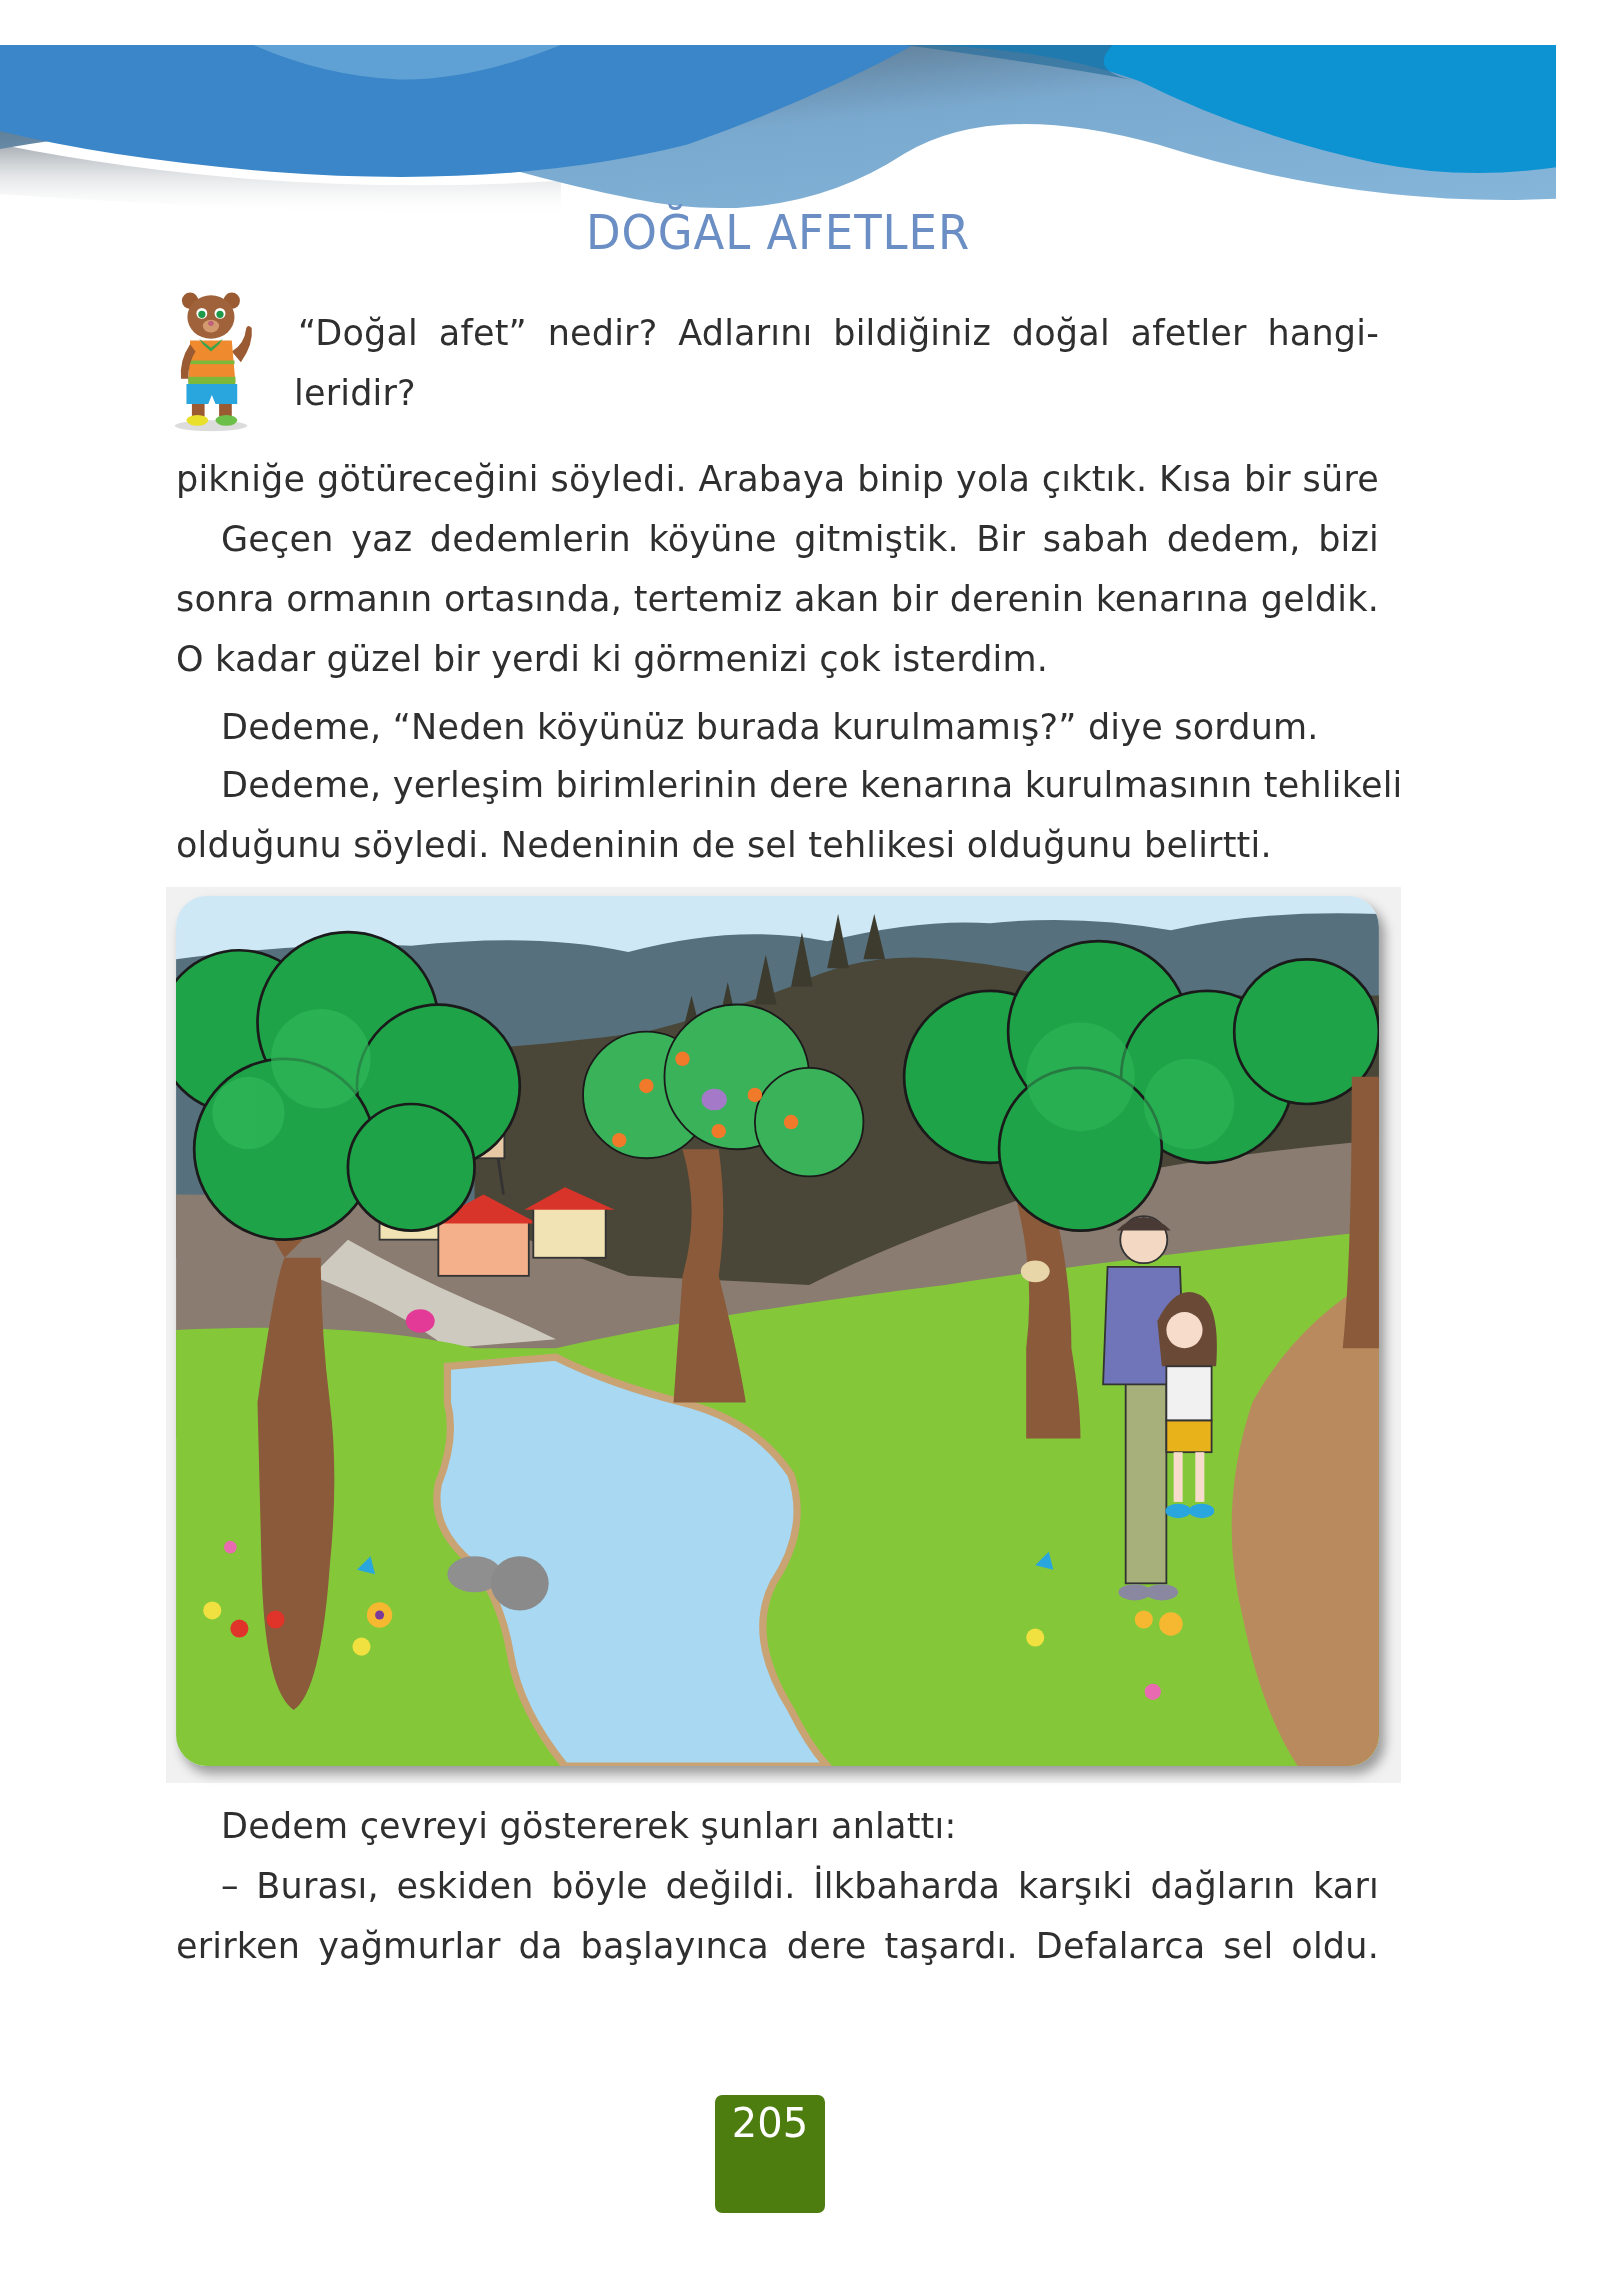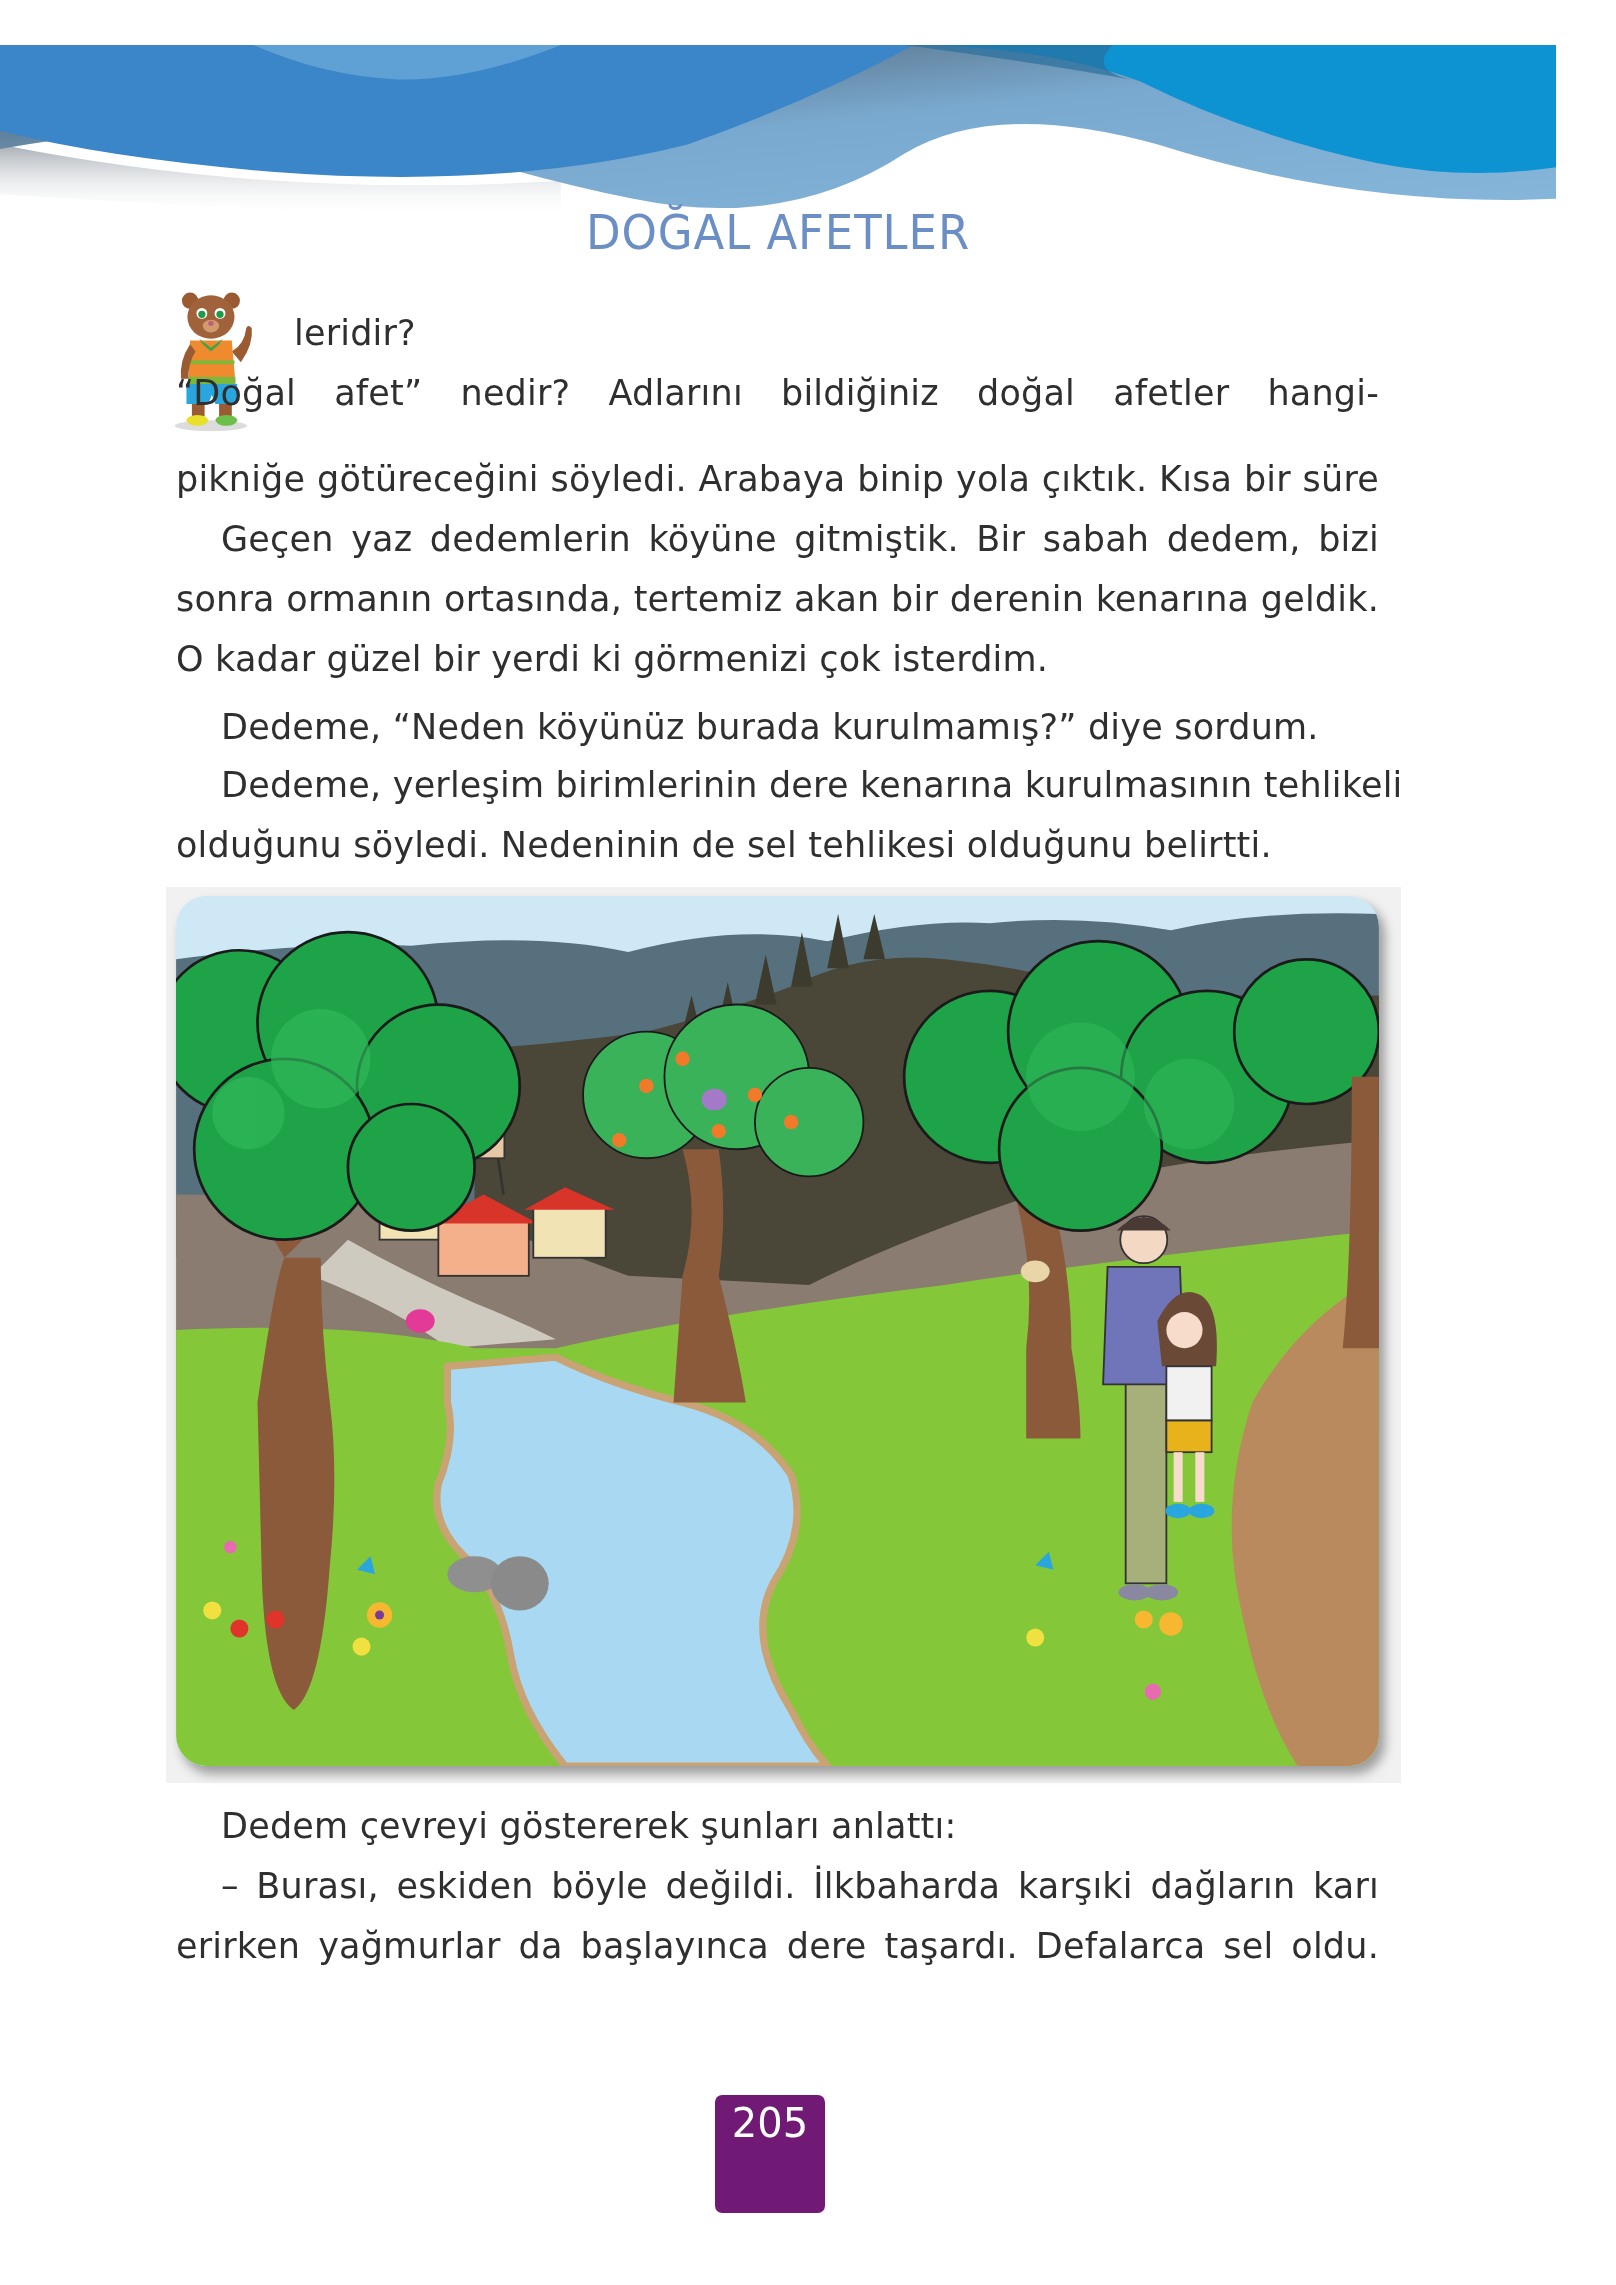--- a/index.html
+++ b/index.html
@@ -30,21 +30,21 @@
   .p5 { left:176px; top:1856px; width:1203px; }
 
   .frame { position:absolute; left:166px; top:887px; width:1235px; height:896px;
            background:#f1f1f1; }
   .illus { position:absolute; left:176px; top:896px; width:1203px; height:870px;
            border-radius:31px; overflow:hidden;
            box-shadow: 5.4px 7.2px 11px rgba(0,0,0,0.35); }
   .illus svg { display:block; }
 
   .page-num { position:absolute; left:715px; top:2095px; width:110px; height:118px;
-              background:#701a75; border-radius:7.2px; color:#ffffff;
+              background:#4d7c0f; border-radius:7.2px; color:#ffffff;
               font-family:"DejaVu Sans", sans-serif; font-size:40px; text-align:center;
               line-height:56px; font-weight:normal; }
 </style>
 </head>
 <body>
 
 <div class="banner">
   <svg width="1556" height="172" viewBox="0 0 1720 190" xmlns="http://www.w3.org/2000/svg">
     <defs>
       <linearGradient id="shadowGrad" x1="0" y1="0" x2="0" y2="1">
@@ -101,22 +101,22 @@
 
     <rect x="24" y="128" width="14" height="14" fill="#9a5a32"></rect>
     <rect x="54" y="128" width="14" height="14" fill="#9a5a32"></rect>
 
     <ellipse cx="30" cy="146" rx="12" ry="6" fill="#e8e02a"></ellipse>
     <ellipse cx="62" cy="146" rx="12" ry="6" fill="#6cc04a"></ellipse>
   </svg>
 </div>
 
 <div class="text q-block">
+  <span class="line">“Doğal afet” nedir? Adlarını bildiğiniz doğal afetler hangi-</span>
   <span class="line last second">leridir?</span>
-  <span class="line">“Doğal afet” nedir? Adlarını bildiğiniz doğal afetler hangi-</span>
 </div>
 
 <div class="text p1">
   <span class="line">pikniğe götüreceğini söyledi. Arabaya binip yola çıktık. Kısa bir süre</span>
   <span class="line indent">Geçen yaz dedemlerin köyüne gitmiştik. Bir sabah dedem, bizi</span>
   <span class="line">sonra ormanın ortasında, tertemiz akan bir derenin kenarına geldik.</span>
   <span class="line last">O kadar güzel bir yerdi ki görmenizi çok isterdim.</span>
 </div>
 
 <div class="text p2">

